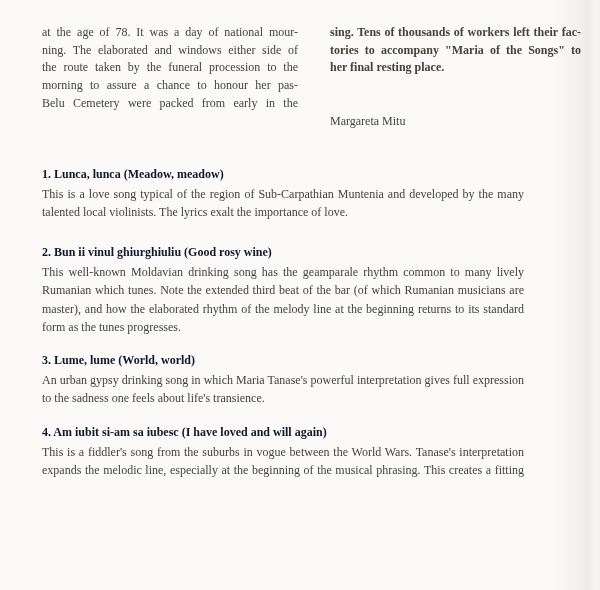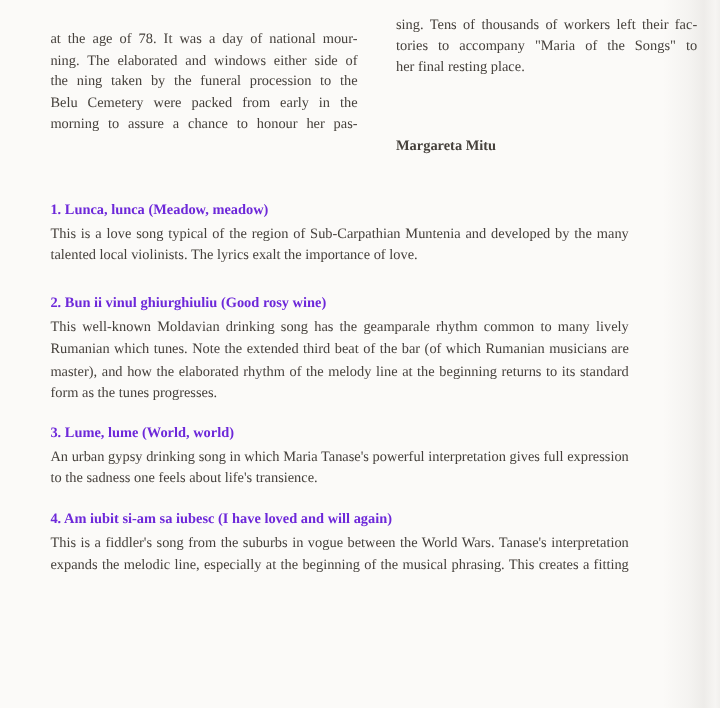--- a/index.html
+++ b/index.html
@@ -16,46 +16,46 @@
     position:absolute; top:0; right:0; width:48px; height:590px;
     background:linear-gradient(to right,
       rgba(128,121,112,0) 0%,
       rgba(128,121,112,0.05) 45%,
       rgba(128,121,112,0.11) 72%,
       rgba(128,121,112,0.04) 92%,
       rgba(128,121,112,0.08) 100%);
     pointer-events:none;
   }
   .col-left  { position:absolute; left:42px;  top:24px; width:256px; }
-  .col-right { position:absolute; left:330px; top:12px; width:251px; }
-  .byline    { position:absolute; left:330px; top:113px; line-height:17.7px;font-weight:bold; }
+  .col-right { position:absolute; left:330px; top:24px; width:251px;font-weight:bold; }
+  .byline    { position:absolute; left:330px; top:113px; line-height:17.7px; }
   .ln { line-height:17.7px; white-space:nowrap; }
   .j  { text-align:justify; text-align-last:justify; }
   .track { position:absolute; left:42px; width:482px; }
   .track-1 { top:165px; }
   .track-2 { top:243px; }
   .track-3 { top:351px; }
   .track-4 { top:423px; }
   .heading {
     font-weight:bold; line-height:18px; margin-bottom:2px;
-    white-space:nowrap; color:#6d28d9;
+    white-space:nowrap; color:#0f172a;
   }
   .track .ln { line-height:18.3px; }
 </style>
 </head>
 <body>
 
 <div class="edge-shadow"></div>
 
 <div class="col-left">
   <div class="ln j">at the age of 78. It was a day of national mour-</div>
   <div class="ln j">ning. The elaborated and windows either side of</div>
-  <div class="ln j">the ning taken by the funeral procession to the</div>
+  <div class="ln j">the route taken by the funeral procession to the</div>
+  <div class="ln j">morning to assure a chance to honour her pas-</div>
   <div class="ln j">Belu Cemetery were packed from early in the</div>
-  <div class="ln j">morning to assure a chance to honour her pas-</div>
 </div>
 
 <div class="col-right">
   <div class="ln j">sing. Tens of thousands of workers left their fac-</div>
   <div class="ln j">tories to accompany "Maria of the Songs" to</div>
   <div class="ln">her final resting place.</div>
 </div>
 
 <div class="byline">Margareta Mitu</div>
 

